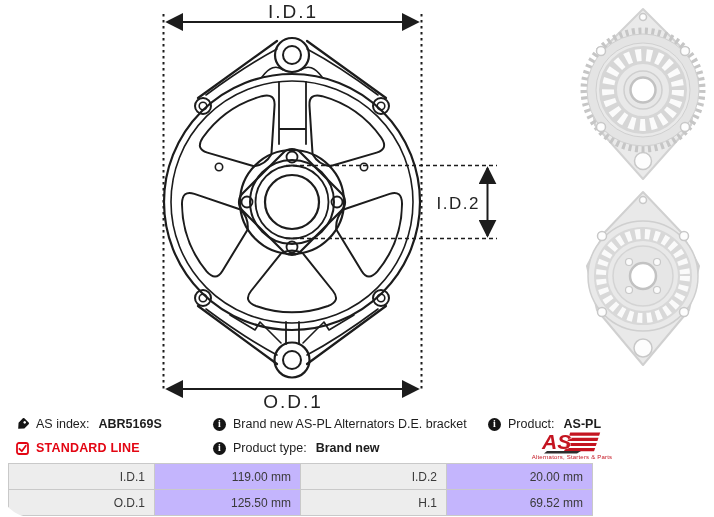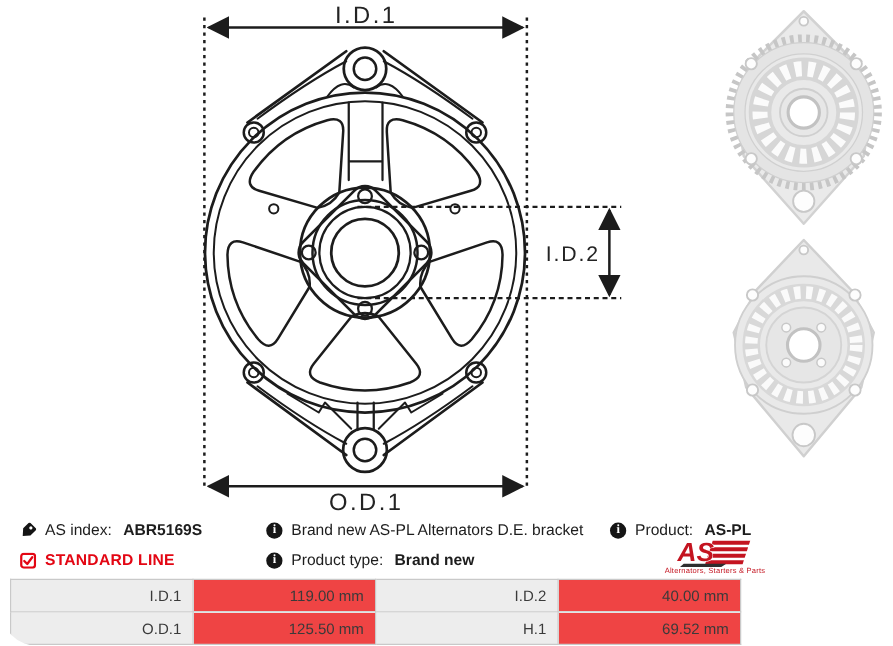--- a/index.html
+++ b/index.html
@@ -21,21 +21,21 @@
          font-family:"Liberation Serif",serif;font-size:10px;font-weight:bold;line-height:1;}
   
   #brand-logo{position:absolute;left:533px;top:430px;width:80px;}
   #logo-caption{position:absolute;left:522px;top:454px;width:100px;text-align:center;
                 font-size:6px;color:#c41420;letter-spacing:.2px;white-space:nowrap;}
   
   #spec-table{position:absolute;left:8px;top:463px;border-collapse:collapse;table-layout:fixed;}
   #spec-table td{border:1px solid #c9c9c9;height:25px;padding:0 9px 0 4px;
                  font-size:12px;color:#3a3a3a;text-align:right;overflow:hidden;}
   #spec-table td.lbl{background:#ededed;width:132px;}
-  #spec-table td.val{background:#ef4444;width:132px;}
+  #spec-table td.val{background:#c4b5fd;width:132px;}
 </style>
 </head>
 <body>
 
 <div id="page">
 
   <svg id="drawing" width="560" height="414" viewBox="0 0 560 414">
     <defs>
       <marker id="ah" viewBox="0 0 10 10" refX="9" refY="5" markerWidth="9" markerHeight="9" orient="auto-start-reverse">
         <path d="M0 0 L10 5 L0 10 z" fill="#1c1c1c"></path>
@@ -219,21 +219,21 @@
     </svg>
   </div>
   <div id="logo-caption">Alternators, Starters &amp; Parts</div>
 
   <table id="spec-table">
     <tbody>
         <tr>
       <td class="lbl">I.D.1</td>
       <td class="val">119.00 mm</td>
       <td class="lbl">I.D.2</td>
-      <td class="val">40.00 mm</td>
+      <td class="val">20.00 mm</td>
     </tr>
     <tr>
       <td class="lbl">O.D.1</td>
       <td class="val">125.50 mm</td>
       <td class="lbl">H.1</td>
       <td class="val">69.52 mm</td>
     </tr>
   </tbody>
     </table>
 

